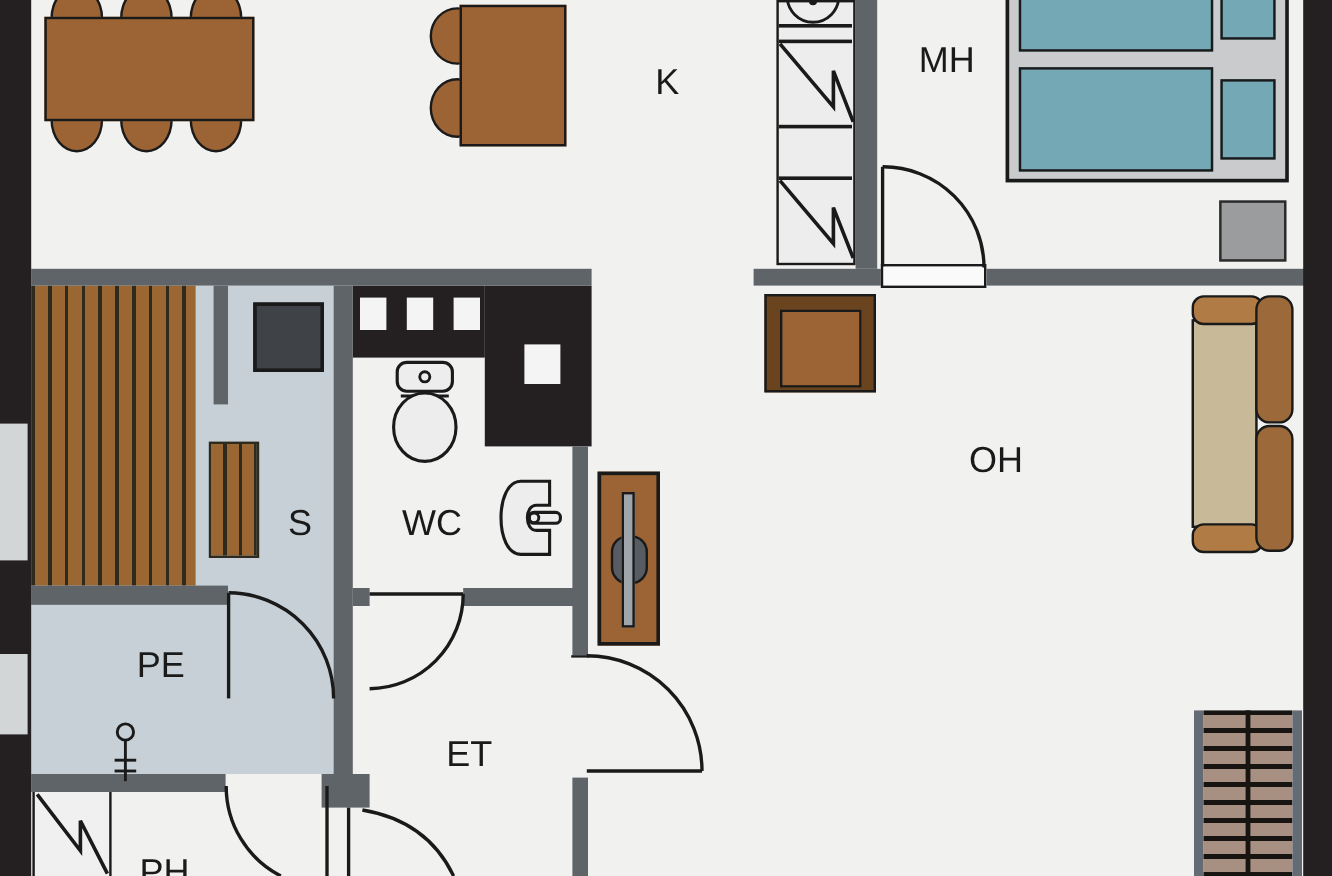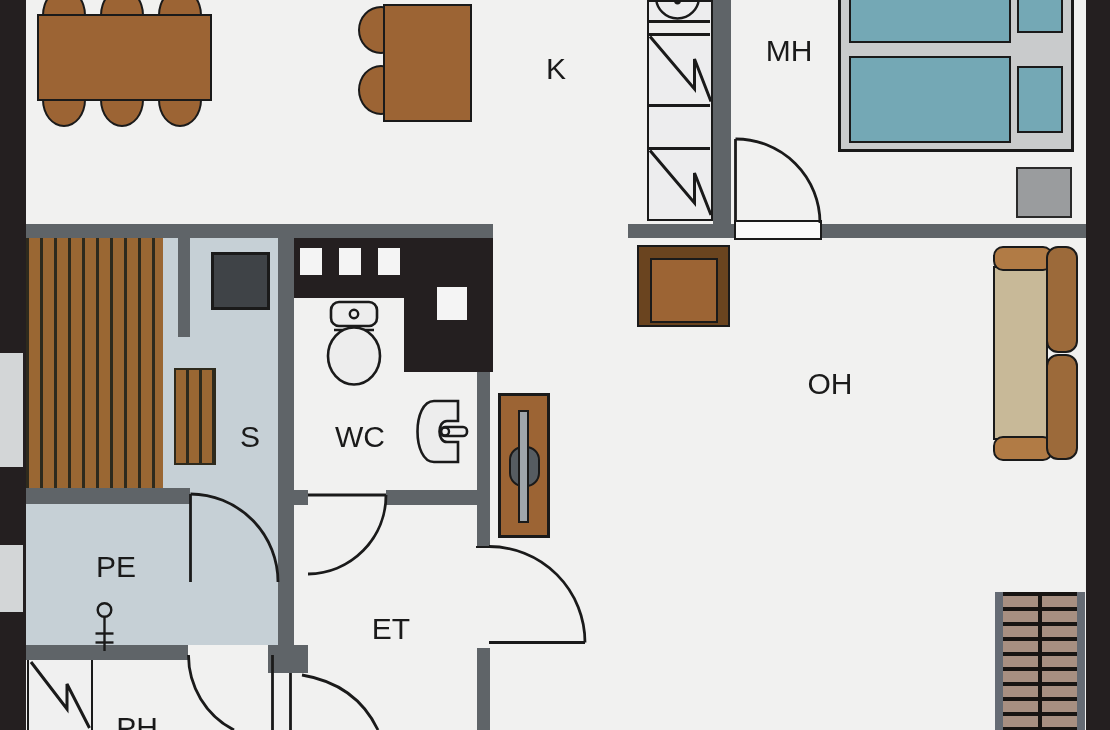--- a/index.html
+++ b/index.html
@@ -159,17 +159,17 @@
     <polyline class="bolt" points="650,36.5 694.5,89 694.5,59 711,101.5"></polyline>
     <polyline class="bolt" points="650,150.5 694.5,203 694.5,173 711,215"></polyline>
     <polyline class="bolt" points="31,662 67,709 67,684 89.5,728"></polyline>
   </svg>
 
   <div class="abs label" style="left:556px;top:69px;">K</div>
   <div class="abs label" style="left:789px;top:51px;">MH</div>
   <div class="abs label" style="left:830px;top:384px;">OH</div>
   <div class="abs label" style="left:250px;top:437px;">S</div>
   <div class="abs label" style="left:360px;top:437px;">WC</div>
-  <div class="abs label" style="left:116px;top:555px;margin-top:12px;">PE</div>
+  <div class="abs label" style="left:134px;top:555px;">PE</div>
   <div class="abs label" style="left:391px;top:629px;">ET</div>
   <div class="abs label" style="left:137px;top:728px;">PH</div>
 
 </div>
 
 </body></html>

